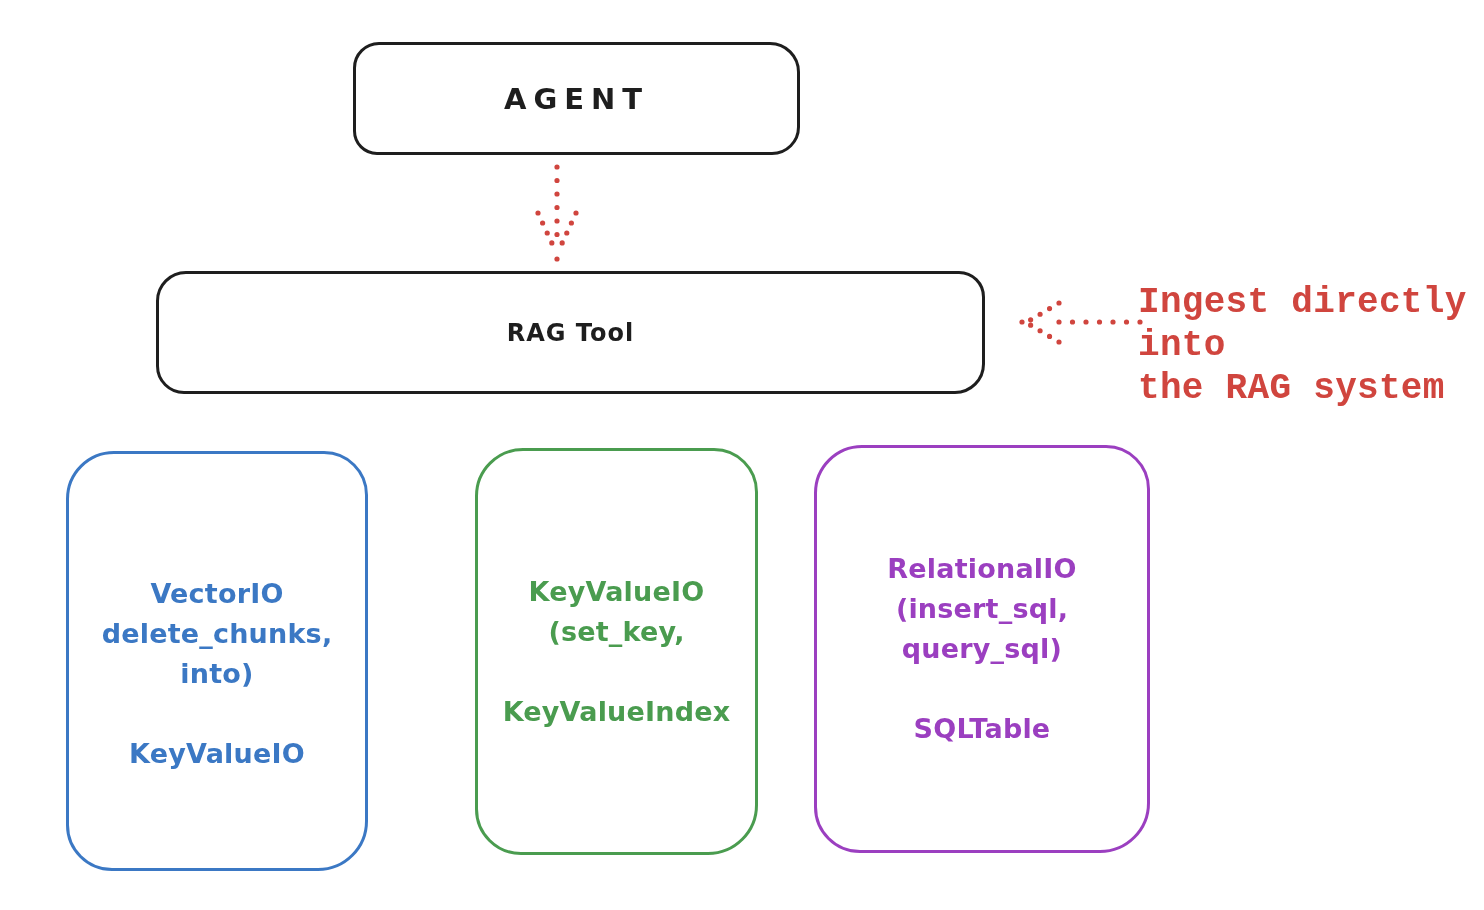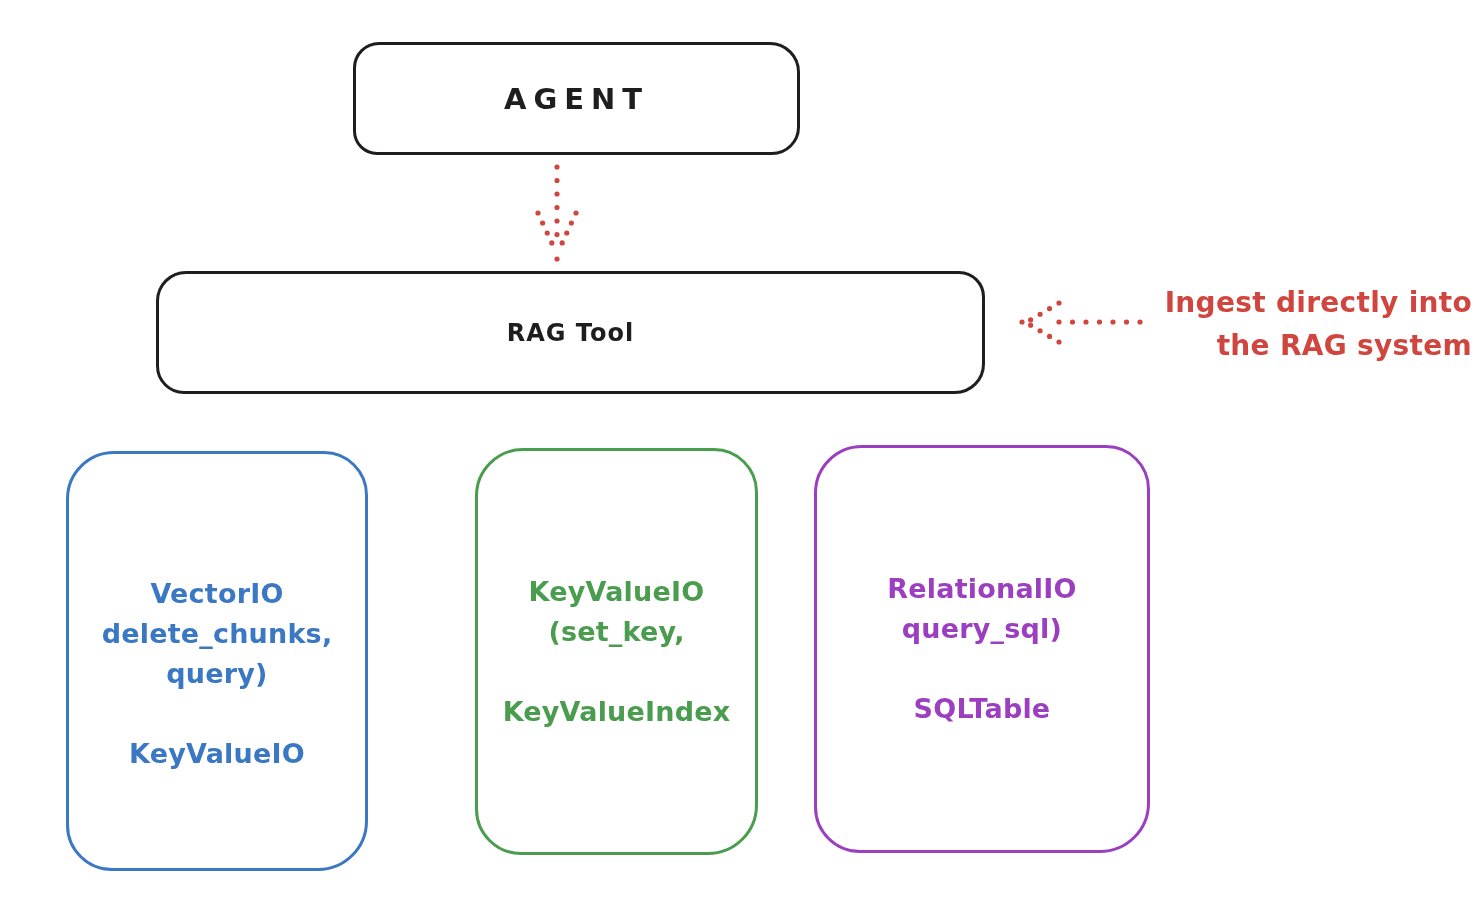--- a/index.html
+++ b/index.html
@@ -48,24 +48,25 @@
   .backend-text {
     text-align: center;
     font-size: 27px; font-weight: 600; line-height: 40px;
     letter-spacing: 0.2px;
   }
   .spacer { height: 40px; }
   
   #ingest-note {
     position: absolute;
     left: 1138px; top: 281px; width: 334px;
-    text-align: right;
+    text-align: left;
     color: #d0453e;
-    font-size: 28px; font-weight: 700; line-height: 43px;
+    font-size: 36px; font-weight: 700; line-height: 43px;
     letter-spacing: 0.3px;
+    font-family: Liberation Mono, monospace;
   }
   
   svg.arrows {
     position: absolute; left: 0; top: 0;
     width: 1484px; height: 910px;
     pointer-events: none;
   }
   .arrow {
     stroke: #d0453e;
     fill: none;
@@ -109,37 +110,38 @@
 
   <div id="ingest-note">
     <div>Ingest directly into</div>
     <div>the RAG system</div>
   </div>
 
   <div class="backend" id="backend-vector" style="border-color: rgb(59, 120, 196);">
     <div class="backend-text" style="color: rgb(59, 120, 196); margin-top: 25px;">
       <div>VectorIO</div>
       <div>delete_chunks,</div>
-      <div>query)</div>
+      <div>into)</div>
       <div class="spacer"></div>
       <div>KeyValueIO</div>
     </div>
   </div>
 
   <div class="backend" id="backend-keyvalue" style="border-color: rgb(74, 156, 79); margin-left: 48px;">
     <div class="backend-text" style="color: rgb(74, 156, 79);">
       <div>KeyValueIO</div>
       <div>(set_key,</div>
       <div class="spacer"></div>
       <div>KeyValueIndex</div>
     </div>
   </div>
 
   <div class="backend" id="backend-relational" style="border-color: rgb(155, 63, 192);">
     <div class="backend-text" style="color: rgb(155, 63, 192);">
       <div>RelationalIO</div>
+      <div>(insert_sql,</div>
       <div>query_sql)</div>
       <div class="spacer"></div>
       <div>SQLTable</div>
     </div>
   </div>
 
 </div>
 
 </body></html>

